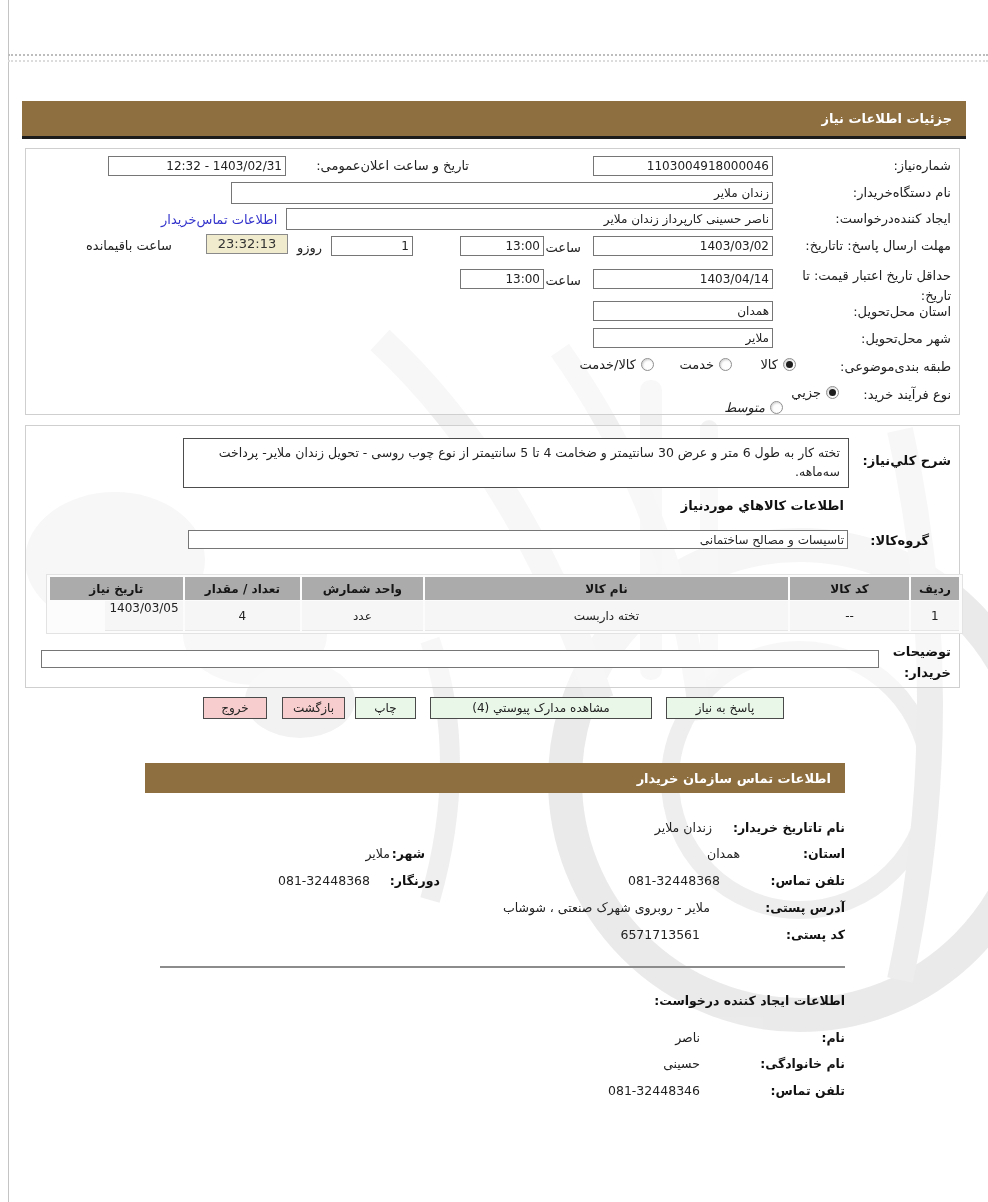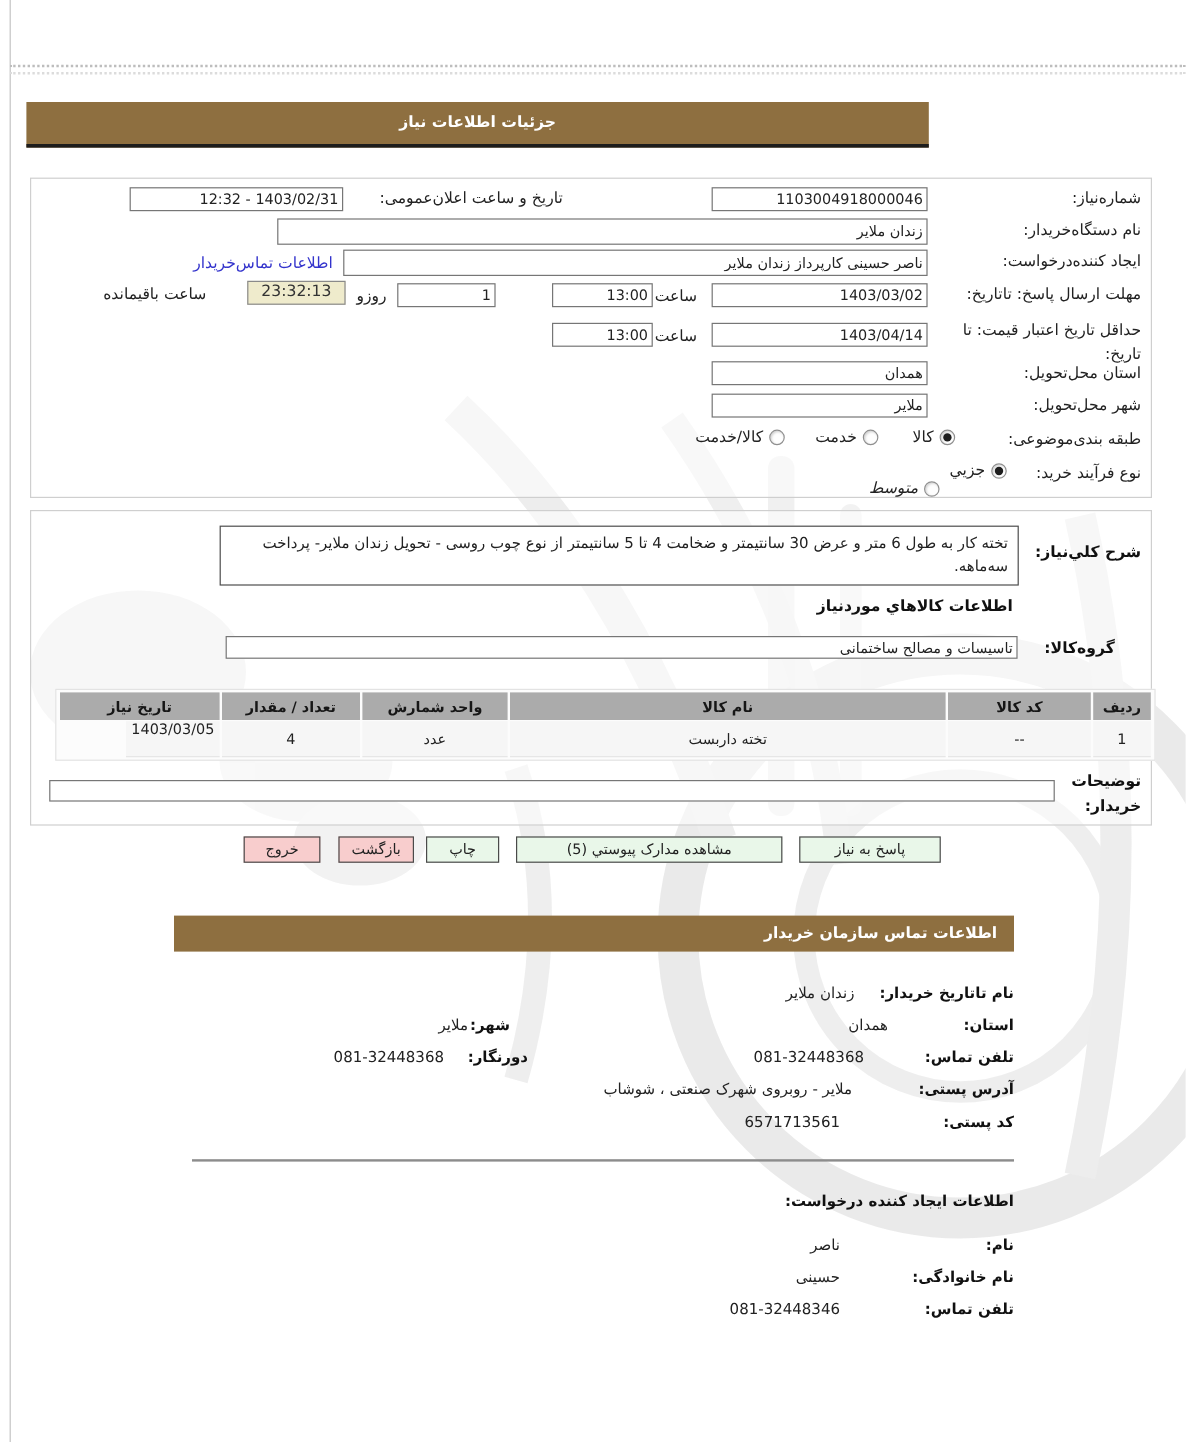--- a/index.html
+++ b/index.html
@@ -14,21 +14,21 @@
   .vline { left:8px; top:0; width:1px; height:1202px; background:#C4C4C4; z-index:1; }
   .dots { left:8px; right:0; height:0; border-top:2px dotted #BDBDBD; z-index:1; }
   .dots.d2 { border-top:2px dotted #DCDCDC; }
   
   .wm { left:0; top:0; z-index:0; pointer-events:none; }
   
   .bar {
     background:#8E6F40; color:#FFFFFF; font-weight:bold; font-size:13px;
     display:flex; align-items:center; padding:0 14px; z-index:2;
   }
-  .bar1 { left:22px; top:85px; width:752px; height:38px; border-bottom:3px solid #1C1C1C;justify-content:center; }
+  .bar1 { left:22px; top:101px; width:944px; height:38px; border-bottom:3px solid #1C1C1C; }
   .bar2 { right:143px; top:763px; width:700px; height:30px; }
   
   .box { border:1px solid #CFCFCF; background:rgba(255,255,255,0.55); z-index:2; }
   .box1 { left:25px; top:148px; width:935px; height:267px; }
   .box2 { left:25px; top:425px; width:935px; height:263px; }
   .box > * { position:absolute; }
   .lbl { white-space:nowrap; color:#222; }
   .blbl { font-weight:bold; color:#111; }
   .in {
     border:1px solid #767676; background:#fff; height:20px;
@@ -205,21 +205,21 @@
         </tr>
       </tbody>
     </table>
   </div>
 
   <span class="lbl blbl" style="right:8px; top:216px; width:88px; white-space:normal; line-height:1.6;">توضیحات خریدار:</span>
   <input class="in" style="left: 15px; top: 224px; width: 838px; height: 18px;">
 </div>
 
 <button class="btn green" style="right:204px; top:697px; width:118px;">پاسخ به نیاز</button>
-<button class="btn green" style="right:336px; top:697px; width:222px;">مشاهده مدارک پیوستي (5)</button>
+<button class="btn green" style="right:336px; top:697px; width:222px;">مشاهده مدارک پیوستي (4)</button>
 <button class="btn green" style="right:572px; top:697px; width:61px;">چاپ</button>
 <button class="btn pink" style="right:643px; top:697px; width:63px;">بازگشت</button>
 <button class="btn pink" style="right:721px; top:697px; width:64px;">خروج</button>
 
 <div class="abs bar bar2">
   <span>اطلاعات تماس سازمان خریدار</span>
 </div>
 
 <span class="abs c-lbl" style="right:143px; top:820px;">نام تاتاریخ خریدار:</span>
 <span class="abs c-val" style="right:276px; top:820px;">زندان ملایر</span>

